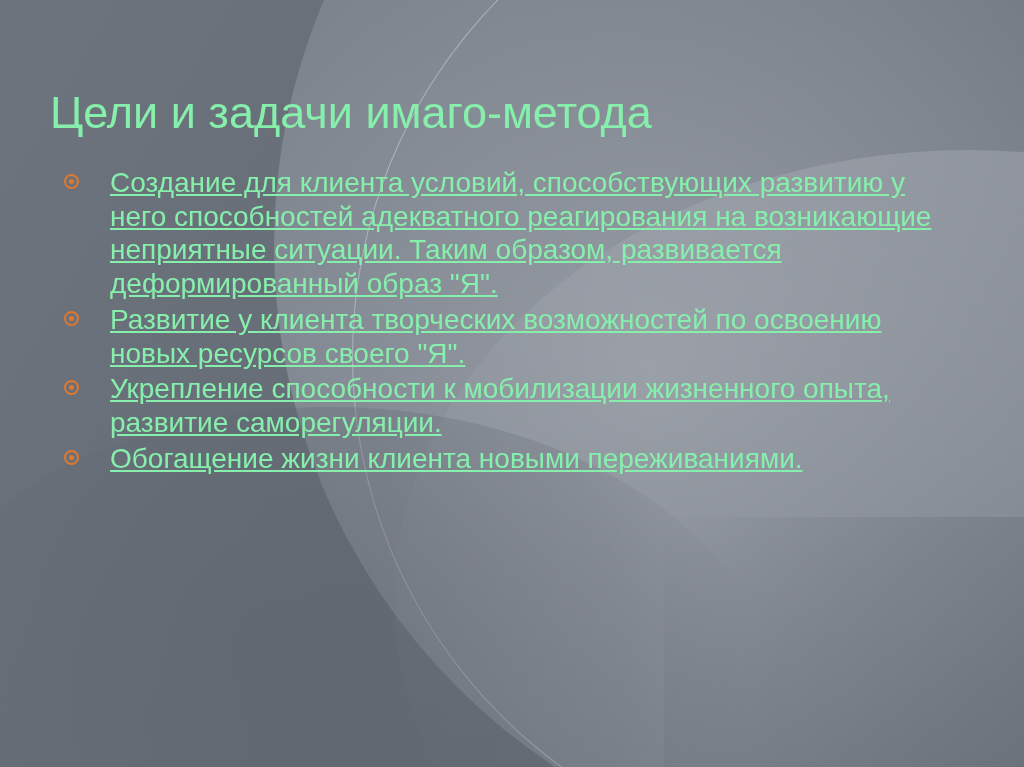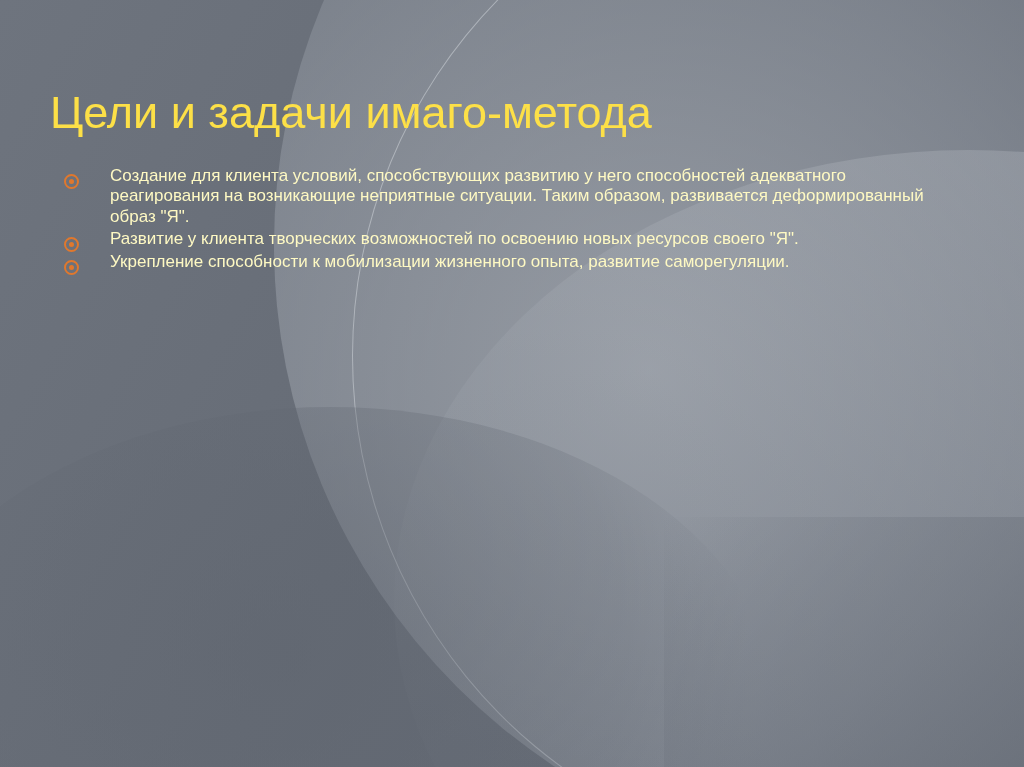--- a/index.html
+++ b/index.html
@@ -78,41 +78,42 @@
   }
 
   .slide-title {
     position: absolute;
     left: 50px;
     top: 58px;
     width: 920px;
     font-size: 45px;
     line-height: 1.12;
     font-weight: normal;
-    color: #fde047;
+    color: #86efac;
     letter-spacing: 0px;
     white-space: nowrap;
   }
 
   .bullets {
     position: absolute;
     left: 56px;
     top: 166px;
     width: 880px;
     list-style: none;
     margin: 0;
     padding: 0;
   }
   .bullet {
     position: relative;
     padding-left: 54px;
     margin-bottom: 2px;
-    color: #fef9c3;
-    font-size: 17px;
+    color: #86efac;
+    font-size: 28px;
     line-height: 1.205;
+    text-decoration: underline;
   }
   .bullet .marker {
     position: absolute;
     left: 8px;
     top: 8px;
     width: 15px;
     height: 15px;
     border-radius: 50%;
     border: 2px solid #e0782d;
     box-sizing: border-box;
@@ -152,15 +153,19 @@
         <span class="text">Создание для клиента условий, способствующих развитию у него способностей адекватного реагирования на возникающие неприятные ситуации. Таким образом, развивается деформированный образ "Я".</span>
       </li>
       <li class="bullet">
         <span class="marker"></span>
         <span class="text">Развитие у клиента творческих возможностей по освоению новых ресурсов своего "Я".</span>
       </li>
       <li class="bullet">
         <span class="marker"></span>
         <span class="text">Укрепление способности к мобилизации жизненного опыта, развитие саморегуляции.</span>
       </li>
+      <li class="bullet">
+        <span class="marker"></span>
+        <span class="text">Обогащение жизни клиента новыми переживаниями.</span>
+      </li>
     </ul>
   </div>
 </div>
 
 </body></html>

